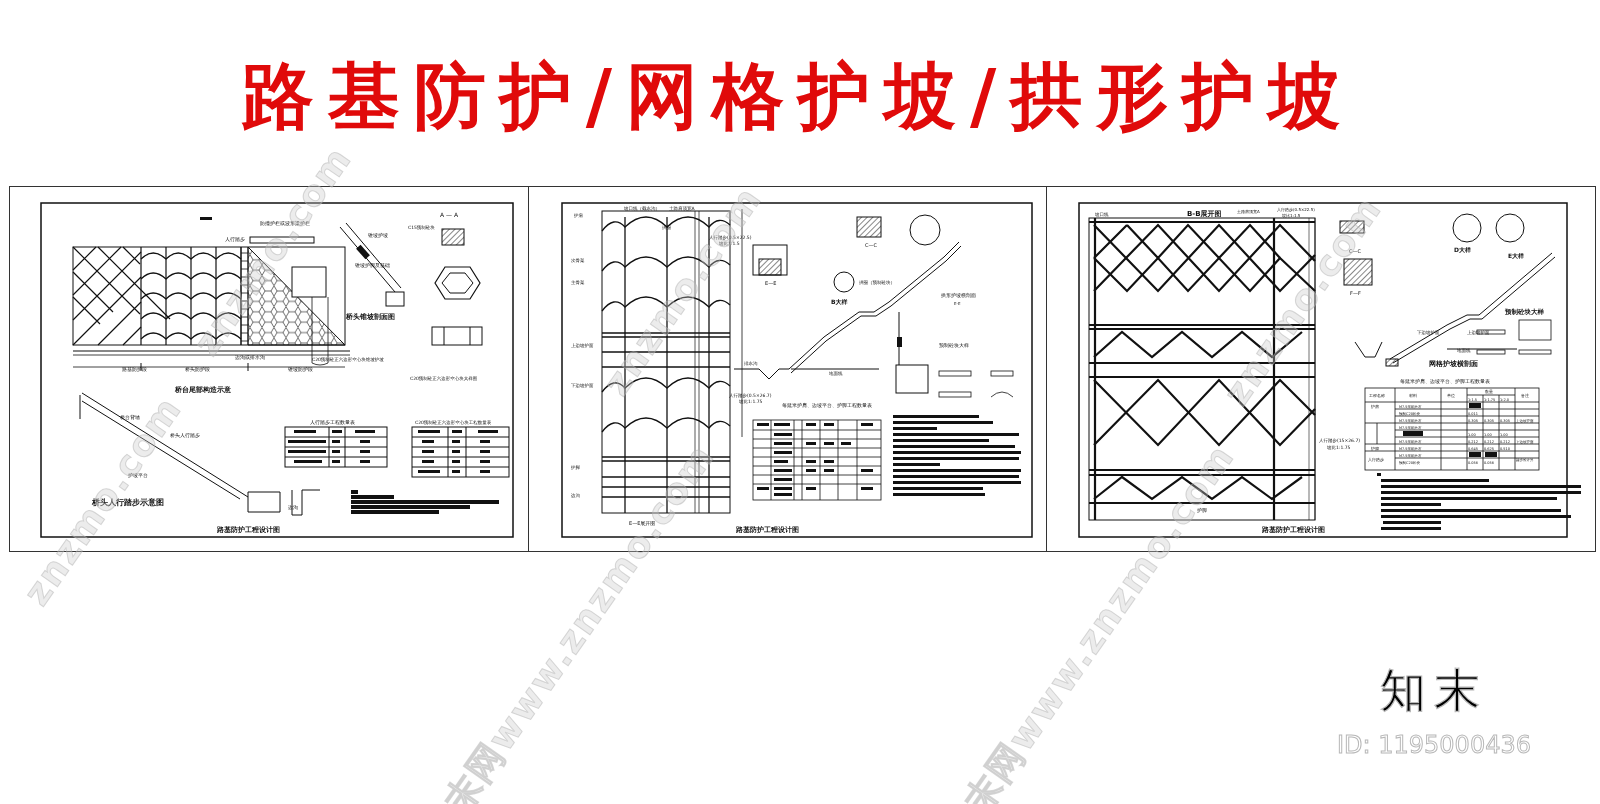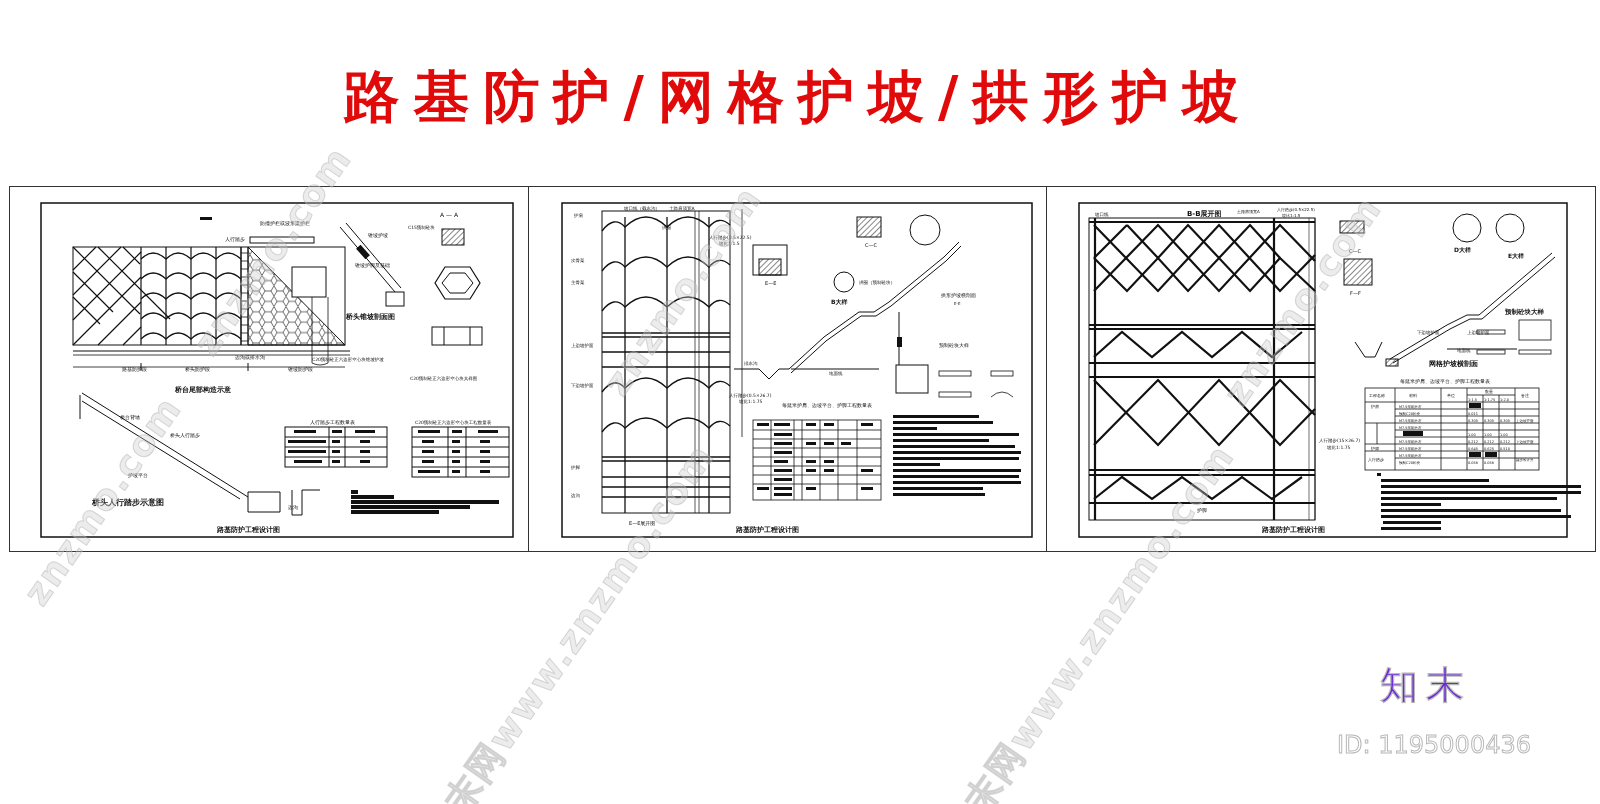--- a/index.html
+++ b/index.html
@@ -1,21 +1,21 @@
 <!DOCTYPE html>
 <html><head>
 <meta charset="utf-8">
 <style>
   * { box-sizing: border-box; margin: 0; padding: 0; }
   html, body { width: 1600px; height: 804px; background: #ffffff; overflow: hidden; }
   body { position: relative; font-family: "DejaVu Sans", sans-serif; }
 
   .banner-title {
     position: absolute; left: 0; top: 46px; width: 1596px; text-align: center;
-    color: #e00a0a; font-family: "DejaVu Serif", serif; font-size: 56px; font-weight: bold;
+    color: #e00a0a; font-family: "DejaVu Serif", serif; font-size: 72px; font-weight: bold;
     letter-spacing: 14px; line-height: 100px;
   }
 
   .sheet-strip {
     position: absolute; left: 9px; top: 186px; width: 1587px; height: 366px;
     border: 1.5px solid #333; background: #fff;
   }
   .panel { position: absolute; top: 0; height: 100%; }
   .panel + .panel { border-left: 1.5px solid #333; }
   .panel svg { position: absolute; left: 0; top: 0; }
@@ -24,21 +24,21 @@
   .title-cap { font-family: "DejaVu Sans", sans-serif; font-weight: bold; fill: #111; }
 
   .watermark {
     position: absolute; color: rgba(200,200,200,0.35); font-family: "DejaVu Sans", sans-serif;
     font-size: 36px; font-weight: bold; transform: rotate(-55deg); white-space: nowrap;
     pointer-events: none; letter-spacing: 2px;
     -webkit-text-stroke: 1px rgba(180,180,180,0.5);
   }
 
   .brand-logo {
-    position: absolute; left: 1380px; top: 660px; font-size: 38px; color: #6d28d9;
+    position: absolute; left: 1380px; top: 660px; font-size: 46px; color: #000000;
     -webkit-text-stroke: 1.2px #b8b8b8; font-family: "DejaVu Sans", sans-serif; letter-spacing: 8px;
   }
   .brand-id {
     position: absolute; left: 1337px; top: 731px; font-size: 24px; color: #fff;
     -webkit-text-stroke: 1px #b8b8b8; font-family: "DejaVu Sans", sans-serif;
   }
 </style>
 </head>
 <body>
 

